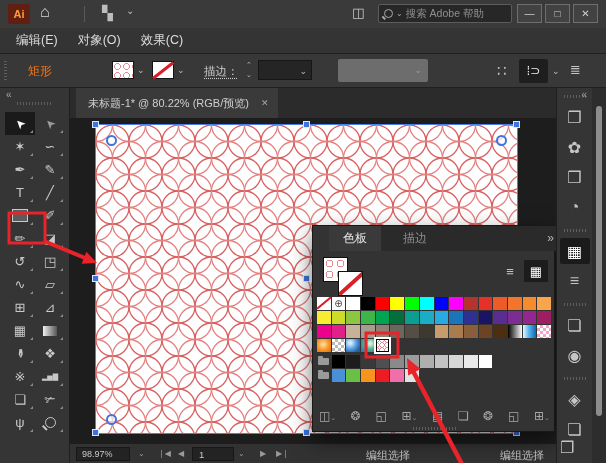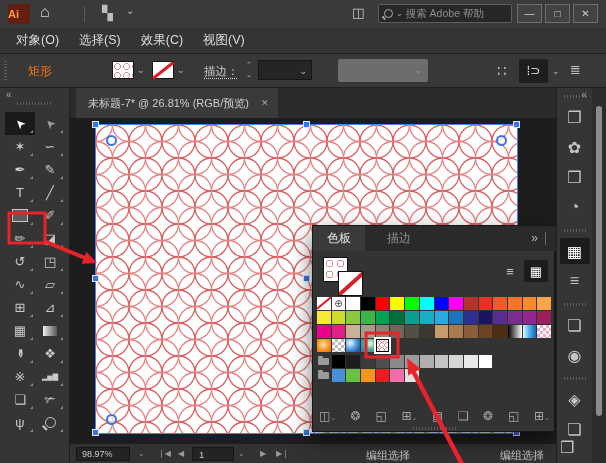--- a/index.html
+++ b/index.html
@@ -2,21 +2,21 @@
 <html><head>
 <meta charset="utf-8">
 <style>
   html,body{margin:0;padding:0;background:#222;}
   #app{position:relative;width:606px;height:463px;background:#323232;overflow:hidden;
        font-family:"Liberation Sans","DejaVu Sans",sans-serif;color:#d6d6d6;
        -webkit-user-select:none;user-select:none;}
   
   #titlebar{position:absolute;left:0;top:0;width:606px;height:28px;background:#3a3a3a;}
   #ai-logo{position:absolute;left:8px;top:4px;width:22px;height:20px;background:#611f11;
-           color:#ff9a3e;font-weight:bold;font-size:11px;text-align:left;line-height:20px;border-radius:2px;}
+           color:#ff9a3e;font-weight:bold;font-size:11px;text-align:center;line-height:20px;border-radius:2px;}
   #home-ic{position:absolute;left:40px;top:3px;font-size:16px;color:#d8d8d8;}
   .vsep{position:absolute;top:6px;width:1px;height:16px;background:#5a5a5a;}
   #ws-ic{position:absolute;left:102px;top:5px;font-size:14px;color:#bdbdbd;}
   #ws-caret{position:absolute;left:126px;top:5px;font-size:10px;color:#bdbdbd;}
   #arr-ic{position:absolute;left:352px;top:5px;font-size:13px;color:#c8c8c8;}
   #searchbox{position:absolute;left:378px;top:4px;width:134px;height:19px;background:#272727;
              border:1px solid #5c5c5c;border-radius:2px;display:flex;align-items:center;padding:0 5px;box-sizing:border-box;}
   .mag{width:7px;height:7px;border:1.5px solid #a9a9a9;border-radius:50%;position:relative;flex:0 0 auto;}
   .mag::after{content:"";position:absolute;left:-3px;top:7px;width:4px;height:1.5px;background:#a9a9a9;transform:rotate(45deg);}
   #search-caret{font-size:8px;color:#a9a9a9;margin:0 3px 0 3px;}
@@ -73,21 +73,21 @@
   .ico-zoom::after{content:"";position:absolute;left:-4px;top:9px;width:6px;height:1.5px;background:#c9c9c9;transform:rotate(45deg);}
   
   #canvas{position:absolute;left:70px;top:118px;width:522px;height:325px;background:#1d1d1d;}
   #artboard{position:absolute;left:26px;top:7px;width:421px;height:308px;background:#ffffff;}
   #sel-border{position:absolute;left:-1px;top:-1px;width:421px;height:308px;border:1px solid #4a80e8;pointer-events:none;}
   .handle{position:absolute;width:5px;height:5px;background:#3d74e0;box-shadow:0 0 0 1px #dce8ff;}
   .cwidget{position:absolute;width:7px;height:7px;border:2px solid #3d74e0;border-radius:50%;background:rgba(255,255,255,.6);}
   
   #swpanel{position:absolute;left:312px;top:225px;width:243px;height:207px;background:#333333;
            border:1px solid #181818;box-shadow:0 8px 20px rgba(0,0,0,.55);box-sizing:border-box;z-index:10;}
-  #sw-header{position:absolute;left:0;top:0;width:100%;height:25px;background:#2a2a2a;padding-left:20px;}
+  #sw-header{position:absolute;left:16px;top:0;width:100%;height:25px;background:#2a2a2a;padding-left:20px;}
   .ptab{position:absolute;top:0;height:25px;line-height:25px;font-size:12px;padding:0 14px;color:#8f8f8f;}
   .ptab.active{background:#3a3a3a;color:#e6e6e6;}
   #sw-chevrons{position:absolute;right:36px;top:5px;font-size:12px;color:#b5b5b5;}
   #sw-hsep{position:absolute;right:28px;top:6px;width:1px;height:13px;background:#6a6a6a;}
   #sw-menu{position:absolute;right:8px;top:4px;font-size:13px;color:#b5b5b5;}
   #fill-proxy{position:absolute;left:10px;top:31px;width:25px;height:25px;background:#fff;border:1px solid #101010;box-sizing:border-box;
               background-image:radial-gradient(circle,rgba(232,120,130,0) 3px,#e68a92 3px 4px,rgba(0,0,0,0) 4px);background-size:11px 11px;}
   #stroke-proxy{position:absolute;left:25px;top:45px;width:25px;height:25px;background:#fff;border:1px solid #101010;box-sizing:border-box;overflow:hidden;}
   #stroke-proxy::after{content:"";position:absolute;left:-4px;top:10px;width:32px;height:3.5px;background:#d81e28;transform:rotate(-42deg);}
   .viewbtn{position:absolute;top:34px;width:24px;height:22px;display:flex;align-items:center;justify-content:center;font-size:13px;color:#c3c3c3;}
@@ -153,24 +153,23 @@
       <span class="mag"></span>
       <span id="search-caret">⌄</span>
       <span id="search-ph">搜索 Adobe 帮助</span>
     </div>
     <div class="winbtn" style="left:517px">—</div>
     <div class="winbtn" style="left:545px">□</div>
     <div class="winbtn" style="left:573px">✕</div>
   </div>
 
   <div id="menubar">
+      <span class="menu-item">编辑(E)</span>
       <span class="menu-item">对象(O)</span>
-      <span class="menu-item">选择(S)</span>
       <span class="menu-item">效果(C)</span>
-      <span class="menu-item">视图(V)</span>
     </div>
 
   <div id="controlbar">
     <div class="grip-v"></div>
     <div id="cb-tool">矩形</div>
     <div class="swbtn patmini" style="left:112px"></div>
     <div class="cb-caret" style="left:137px">⌄</div>
     <div class="swbtn slash" style="left:152px"></div>
     <div class="cb-caret" style="left:177px">⌄</div>
     <div id="cb-strokelabel">描边：</div>
@@ -183,21 +182,21 @@
       <span class="cv">⌄</span>
     </div>
     <div id="cb-align">∷</div>
     <div id="cb-snap">⁞⊃</div>
     <div id="cb-snap-caret">⌄</div>
     <div id="cb-menu">≣</div>
   </div>
 
   <div id="tabbar">
     <div id="doctab">
-      <span>未标题-7* @ 26.81% (RGB/预览)</span>
+      <span>未标题-1* @ 80.22% (RGB/预览)</span>
       <span class="x">✕</span>
     </div>
   </div>
 
   <div id="toolbar">
     <div id="tb-collapse">«</div>
     <div class="grip-h"></div>
     <div id="tools">
         <div class="tool active">
           <span class="g rot-nw">➤</span>

